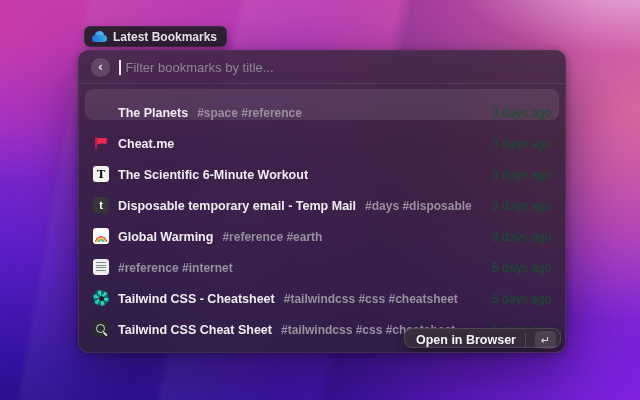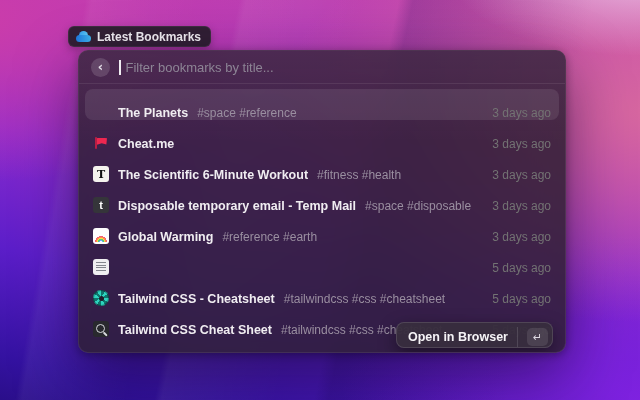--- a/index.html
+++ b/index.html
@@ -16,21 +16,21 @@
       linear-gradient(193deg, #c94cab 0%, #b238ba 26%, #8c2bce 50%, #5c1ec9 72%, #3412a1 92%, #2a0e8a 100%);
   }
   .wallpaper::before { content:""; position:absolute; inset:0;
     background:
       linear-gradient(102deg, rgba(255,255,255,0) 33%, rgba(255,255,255,.06) 34%, rgba(255,255,255,0) 50%),
       linear-gradient(102deg, rgba(25,6,90,0) 55%, rgba(25,6,90,.20) 57%, rgba(25,6,90,0) 82%),
       linear-gradient(100deg, rgba(255,255,255,0) 12%, rgba(255,255,255,.05) 13%, rgba(255,255,255,0) 28%);
   }
 
   
-  .pill { position:absolute; left:68px; top:26px; height:21px; display:flex; align-items:center;
+  .pill { position:absolute; left:84px; top:26px; height:21px; display:flex; align-items:center;
     gap:6px; padding:0 9px 0 7px; background:rgba(40,30,44,.94); border:1px solid rgba(255,255,255,.07);
     border-radius:6px; color:#f2eff3; font-size:12px; font-weight:bold; box-shadow:0 3px 8px rgba(0,0,0,.25); }
   .cloud-icon { position:relative; width:15px; height:12px; flex:0 0 15px; }
   .cloud-icon::after { content:""; position:absolute; left:0; bottom:1px; width:15px; height:7px;
     border-radius:3.5px; background:linear-gradient(90deg,#1f7ae0,#3fb6f0); }
   .cloud-icon::before { content:""; position:absolute; left:3px; top:0; width:9px; height:9px;
     border-radius:50%; background:linear-gradient(120deg,#2e9cf0,#6fd9f8); }
 
   
   .panel { position:absolute; left:78px; top:50px; width:488px; height:303px; border-radius:10px;
@@ -47,22 +47,22 @@
   .back-btn span { color:#e6e1e9; font:bold 13px "DejaVu Sans", sans-serif; line-height:1; margin-top:-2px; }
   .caret { width:1.5px; height:15px; background:#f0edf2; flex:0 0 1.5px; margin-right:-4px; }
   .searchfield { flex:1; background:transparent; border:none; outline:none; color:#0f172a;
     font:13px "Liberation Sans", sans-serif; }
   .searchfield::placeholder { color:#8d8595; opacity:1; }
 
   .list { position:absolute; left:0; right:0; top:33px; bottom:0; padding:5px 6px; overflow:hidden; }
   .row { height:31px; display:flex; align-items:flex-end; gap:9px; padding:0 8px; border-radius:8px; }
   .row.selected { background:rgba(255,255,255,.09); }
   .title { color:#f0edf1; font-size:12.5px; font-weight:bold; white-space:nowrap; }
-  .tags { color:#9a8fa0; font-size:12px; white-space:nowrap; }
-  .time { margin-left:auto; color:#737373; font-size:12px; white-space:nowrap; }
+  .tags { color:#9a8fa0; font-size:12px; white-space:nowrap;font-weight:bold; }
+  .time { margin-left:auto; color:#14532d; font-size:12px; white-space:nowrap; }
 
   
   .icon { width:16px; height:16px; flex:0 0 16px; border-radius:3px; position:relative;
     display:flex; align-items:center; justify-content:center; }
   .icon-blank { background:transparent; }
   .icon-flag { background:transparent; }
   .icon-flag::before { content:""; position:absolute; left:2px; top:2px; width:1.5px; height:12px;
     background:#b81f44; border-radius:1px; }
   .icon-flag::after { content:""; position:absolute; left:3.5px; top:2.5px; width:10.5px; height:8px;
     background:#ee2750; clip-path:polygon(0 8%, 45% 0, 100% 10%, 94% 88%, 50% 72%, 4% 92%); }
@@ -85,21 +85,21 @@
   .icon-magnifier { background:#29292e; }
   .icon-magnifier::before { content:""; position:absolute; left:3px; top:3px; width:7px; height:7px;
     border:1.5px solid #d8dade; border-radius:50%; }
   .icon-magnifier::after { content:""; position:absolute; right:2px; bottom:3px; width:4.5px; height:1.5px;
     background:#d8dade; transform:rotate(45deg); border-radius:1px; }
   .icon-markdown { background:#b9bdc4; height:11px; border-radius:2.5px; }
   .icon-markdown::before { content:"M\2193"; font:bold 7px "DejaVu Sans", sans-serif; color:#26262b;
     letter-spacing:-.5px; line-height:1; }
 
   
-  .open-btn { position:absolute; right:12px; bottom:4px; height:26px; display:flex; align-items:center;
+  .open-btn { position:absolute; right:4px; bottom:4px; height:20px; display:flex; align-items:center;
     gap:9px; padding:4px 4px 0 11px; background:rgba(56,45,62,.97); border:1px solid rgba(255,255,255,.12);
     border-radius:8px; box-shadow:0 6px 18px rgba(0,0,0,.45); }
   .open-label { color:#f5f3f6; font-size:12.5px; font-weight:bold; white-space:nowrap; }
   .vdiv { width:1px; align-self:stretch; background:rgba(255,255,255,.13); }
   .keycap { width:21px; height:18px; border-radius:5px; background:rgba(255,255,255,.10);
     display:flex; align-items:center; justify-content:center; }
   .keycap span { color:#ded9e2; font:11px "DejaVu Sans", sans-serif; line-height:1; }
 </style>
 </head>
 <body>
@@ -129,37 +129,37 @@
   </div>
       <div class="row">
     <span class="icon icon-flag"></span>
     <span class="title">Cheat.me</span>
     <span class="tags"></span>
     <span class="time">3 days ago</span>
   </div>
       <div class="row">
     <span class="icon icon-nyt"></span>
     <span class="title">The Scientific 6-Minute Workout</span>
-    <span class="tags">#fitness #health</span>
     <span class="time">3 days ago</span>
   </div>
       <div class="row">
     <span class="icon icon-tempmail"></span>
     <span class="title">Disposable temporary email - Temp Mail</span>
-    <span class="tags">#space #disposable</span>
+    <span class="tags">#days #disposable</span>
     <span class="time">3 days ago</span>
   </div>
       <div class="row">
     <span class="icon icon-rainbow"></span>
     <span class="title">Global Warming</span>
     <span class="tags">#reference #earth</span>
     <span class="time">3 days ago</span>
   </div>
       <div class="row">
     <span class="icon icon-timeline"></span>
+    <span class="tags">#reference #internet</span>
     <span class="time">5 days ago</span>
   </div>
       <div class="row">
     <span class="icon icon-tailwind"></span>
     <span class="title">Tailwind CSS - Cheatsheet</span>
     <span class="tags">#tailwindcss #css #cheatsheet</span>
     <span class="time">5 days ago</span>
   </div>
       <div class="row">
     <span class="icon icon-magnifier"></span>

